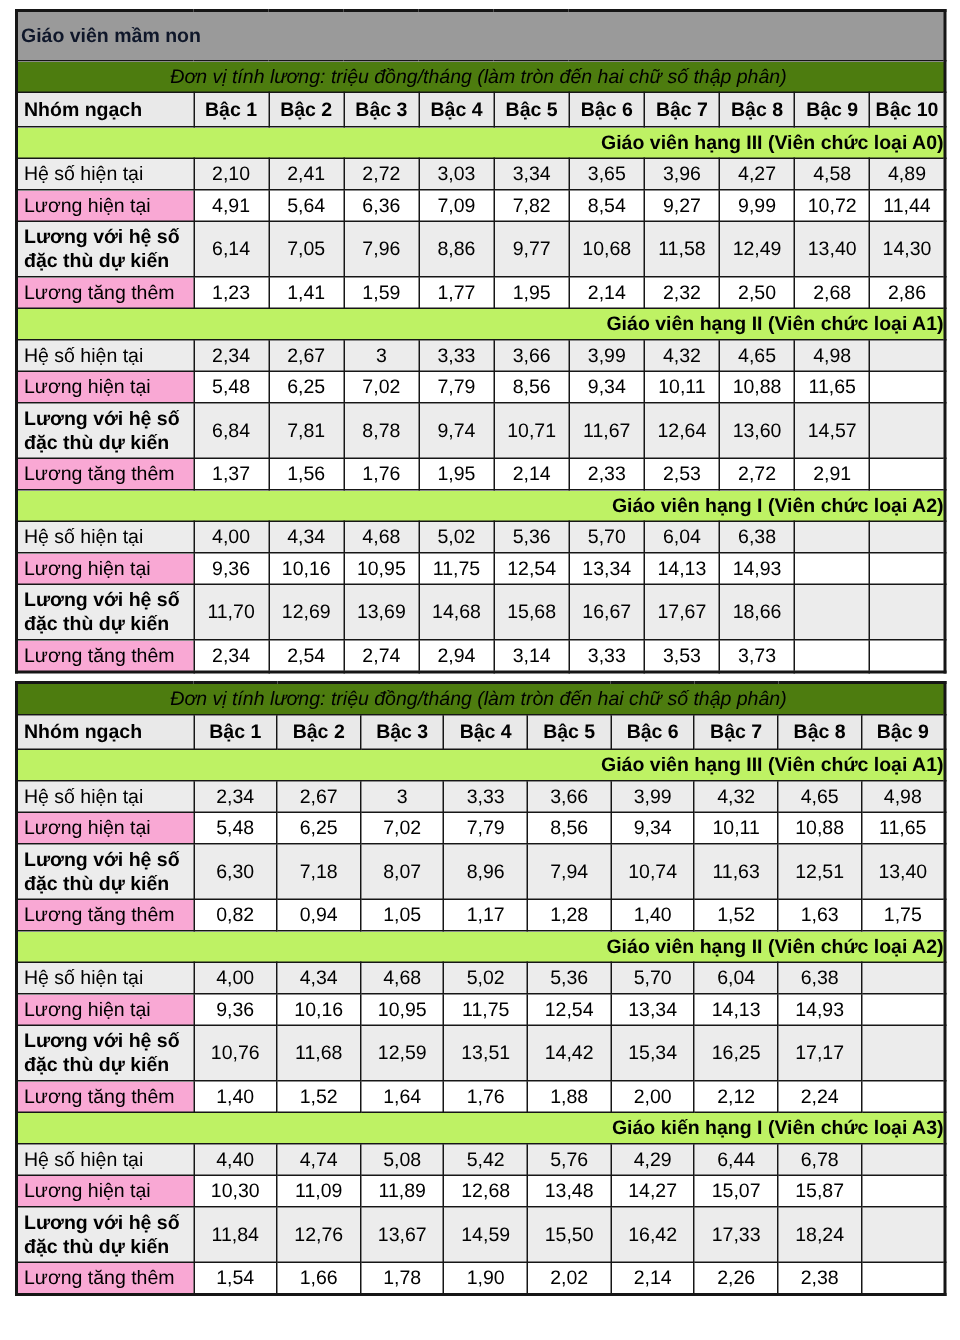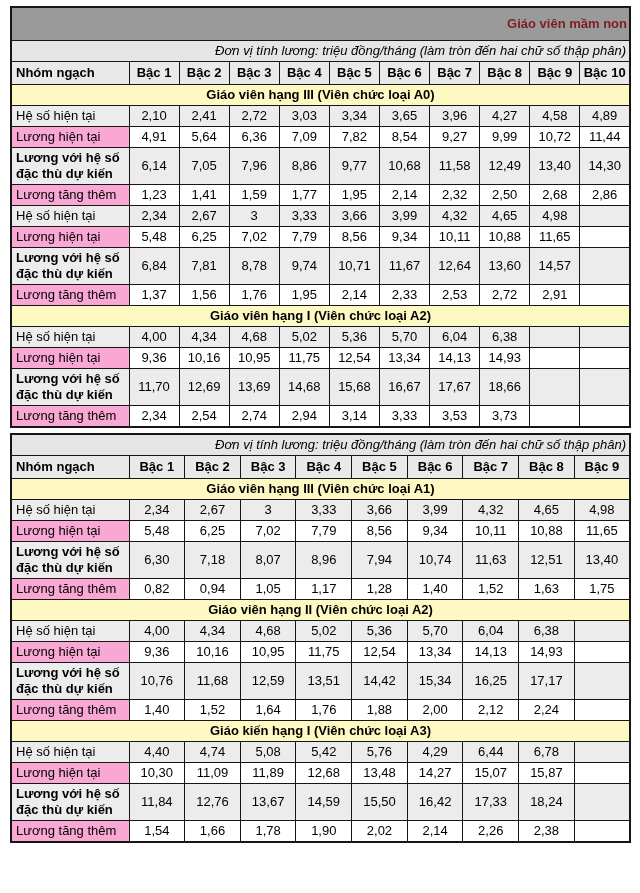--- a/index.html
+++ b/index.html
@@ -27,50 +27,50 @@
   }
   table.salary-table td {
     border: 1px solid #161616;
     font-size: 13px;
     line-height: 16px;
     overflow: hidden;
   }
   td.title-bar {
     background: #9a9a9a;
     font-weight: bold;
-    text-align: right;
+    text-align: left;
     font-size: 14.5px;
     padding: 8px 2px;
-    color: #7f1d1d;
+    color: #0f172a;
     margin-top: 32px;
   }
   td.unit-note {
     font-style: italic;
-    text-align: right;
+    text-align: center;
     font-size: 12.3px;
     padding: 2px 3px 2px 0;
-    background: #e5e5e5;
+    background: #4d7c0f;
   }
   tr.col-header td {
     background: #e9e9e9;
     font-weight: bold;
     text-align: center;
     padding: 3px 0;
     font-size: 13px;
   }
   tr.col-header td.label-col {
     text-align: left;
     padding-left: 4px;
   }
   td.section-header {
     font-weight: bold;
-    text-align: center;
+    text-align: right;
     padding: 2px 0;
     font-size: 13.5px;
-    background: #fef9c3;
+    background: #bef264;
   }
   td.row-label {
     padding: 2px 2px 2px 4px;
     text-align: left;
     background: #f9a8d4;
   }
   td.val {
     text-align: center;
     padding: 2px 0;
     background: #ffffff;
@@ -171,20 +171,23 @@
             <td class="val">1,41</td>
             <td class="val">1,59</td>
             <td class="val">1,77</td>
             <td class="val">1,95</td>
             <td class="val">2,14</td>
             <td class="val">2,32</td>
             <td class="val">2,50</td>
             <td class="val">2,68</td>
             <td class="val">2,86</td>
           </tr>
+          <tr>
+            <td class="section-header" colspan="11">Giáo viên hạng II (Viên chức loại A1)</td>
+          </tr>
           <tr class="shade">
             <td class="row-label">Hệ số hiện tại</td>
             <td class="val">2,34</td>
             <td class="val">2,67</td>
             <td class="val">3</td>
             <td class="val">3,33</td>
             <td class="val">3,66</td>
             <td class="val">3,99</td>
             <td class="val">4,32</td>
             <td class="val">4,65</td>

